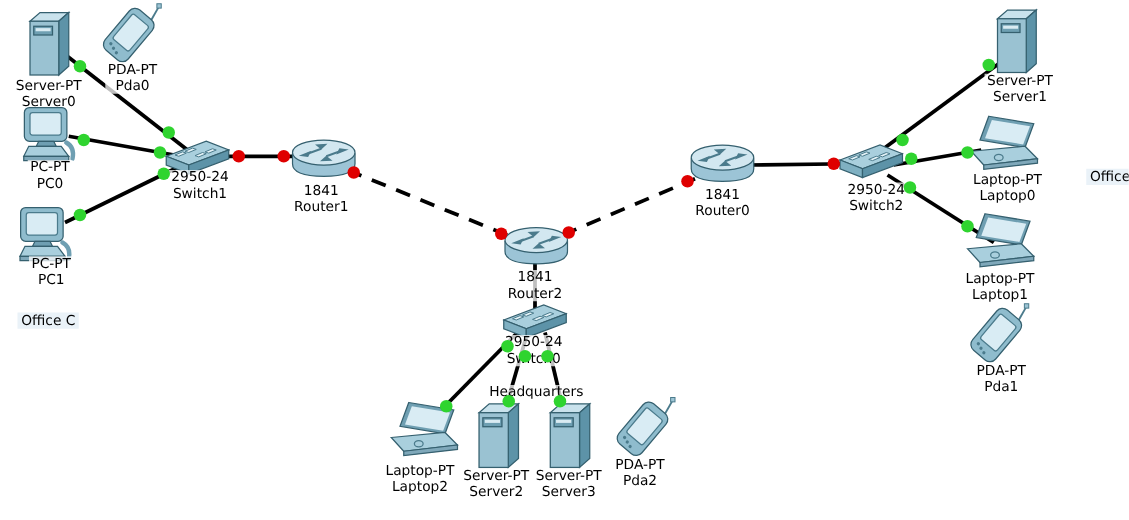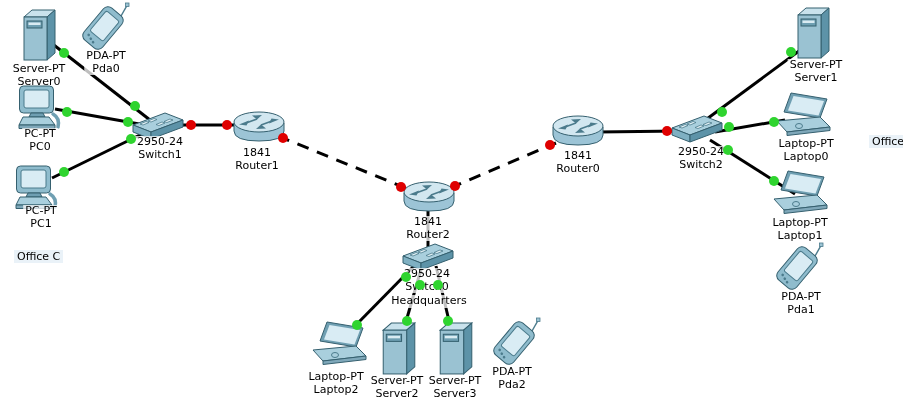--- a/index.html
+++ b/index.html
@@ -165,21 +165,21 @@
       <polygon points="8,14 14,11.5 17,12.5 11,15" fill="#e4f2f7" stroke="#4b7b8c" stroke-width="0.8"></polygon>
       <polygon points="16,11 22,8.5 25,9.5 19,12" fill="#e4f2f7" stroke="#4b7b8c" stroke-width="0.8"></polygon>
       <polygon points="24,14.5 30,12 33,13 27,15.5" fill="#e4f2f7" stroke="#4b7b8c" stroke-width="0.8"></polygon>
       <polygon points="32,11.5 38,9 41,10 35,12.5" fill="#e4f2f7" stroke="#4b7b8c" stroke-width="0.8"></polygon>
     </svg>
   </div>
   <div class="dev-label" style="left:427px;top:268px">
     <span>2950-24</span>
     <span>Switch0</span>
   </div>
-  <div class="dev-label" style="left:429px;top:295px">
+  <div class="dev-label" style="left:429px;top:308px">
     <span>Headquarters</span>
   </div>
 
   <div class="device" style="left:311px;top:321px">
     <svg width="56" height="48" viewBox="0 0 56 48">
       <polygon points="16,1 52,7 45,26 9,20" fill="#6f9fb2" stroke="#35606f"></polygon>
       <polygon points="18.5,4 49,9 43.5,23.5 13,18.5" fill="#d9ecf4"></polygon>
       <polygon points="2,29 45,25 55,35 12,40" fill="#a9cfdd" stroke="#35606f"></polygon>
       <polygon points="12,40 55,35 55,38.5 12,43.5" fill="#7fa8ba" stroke="#35606f"></polygon>
       <ellipse cx="24" cy="34" rx="3.5" ry="2.5" fill="none" stroke="#4b7b8c"></ellipse>

